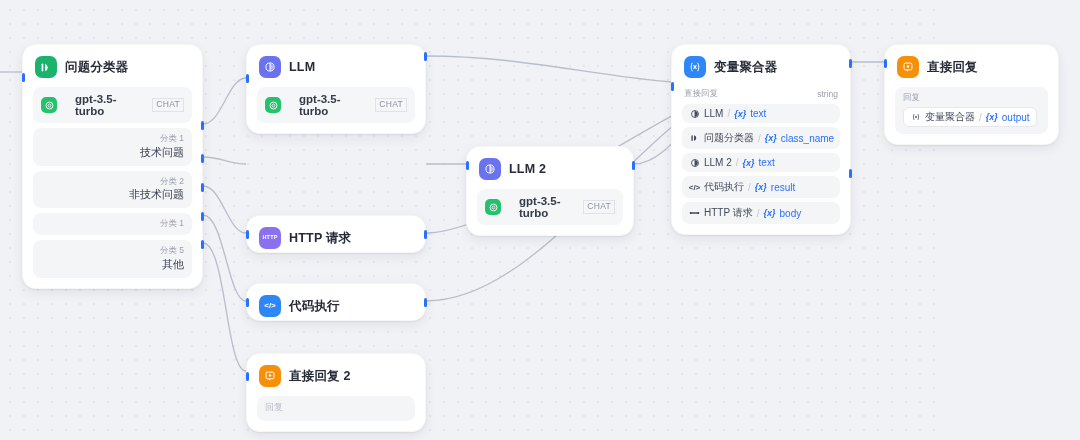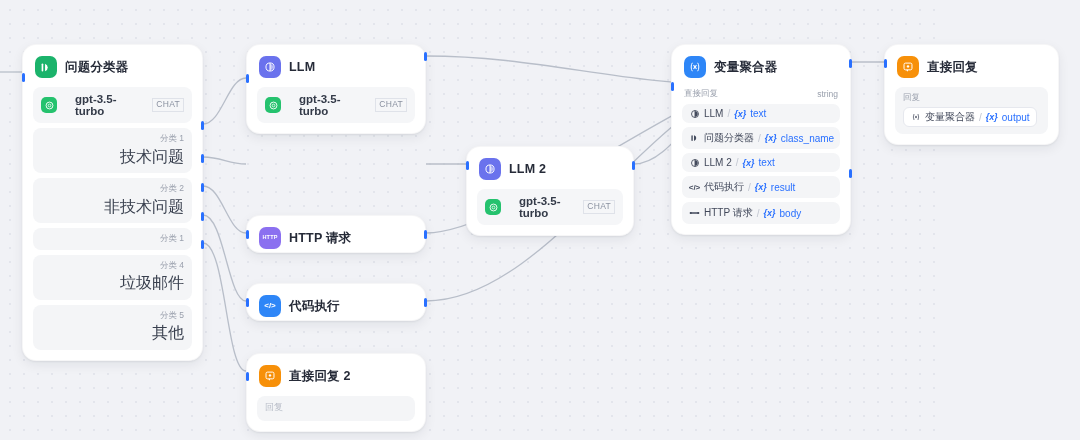--- a/index.html
+++ b/index.html
@@ -40,21 +40,21 @@
   }
   .model-name{font-size:11.5px;font-weight:bold;color:#333a48;}
   .model-tag{
     font-size:8.5px;color:#8a91a0;border:1px solid #dfe2e9;border-radius:0;
     padding:1px 3px;line-height:1.15;letter-spacing:.3px;
   }
   .cls-row{
     background:#f4f5f7;border-radius:8px;padding:4px 8px 5px 8px;margin-top:5px;text-align:right;
   }
   .cls-idx{font-size:8.5px;color:#9aa0ad;line-height:1.5;}
-  .cls-val{font-size:16px;color:#39404f;line-height:1.45;}
+  .cls-val{font-size:11px;color:#39404f;line-height:1.45;}
   .field-label{font-size:8.5px;color:#9aa0ad;}
   .reply-box{background:#f4f5f7;border-radius:8px;padding:5px 8px 7px 8px;}
   .reply-empty{font-size:9px;color:#b9bec9;}
   .agg-head{display:flex;justify-content:space-between;align-items:center;padding:1px 2px 4px 2px;}
   .agg-head span{font-size:8.5px;color:#9aa0ad;}
   .agg-row{
     background:#f4f5f7;border-radius:7px;padding:4px 7px;margin-bottom:4px;
     display:flex;align-items:center;gap:4px;white-space:nowrap;font-size:10px;
   }
   .agg-row:last-child{margin-bottom:0;}
@@ -134,24 +134,20 @@
       <div class="cls-row">
         <div class="cls-idx">分类 1</div>
         <div class="cls-val">技术问题</div>
       </div>
       <div class="cls-row">
         <div class="cls-idx">分类 2</div>
         <div class="cls-val">非技术问题</div>
       </div>
       <div class="cls-row">
         <div class="cls-idx">分类 1</div>
-      </div>
-      <div class="cls-row">
-        <div class="cls-idx">分类 4</div>
-        <div class="cls-val">垃圾邮件</div>
       </div>
       <div class="cls-row">
         <div class="cls-idx">分类 5</div>
         <div class="cls-val">其他</div>
       </div>
     </div>
     <div class="handle" style="left:-1.5px;top:28px;"></div>
     <div class="handle" style="right:-1.5px;top:76px;"></div>
     <div class="handle" style="right:-1.5px;top:109px;"></div>
     <div class="handle" style="right:-1.5px;top:138px;"></div>

